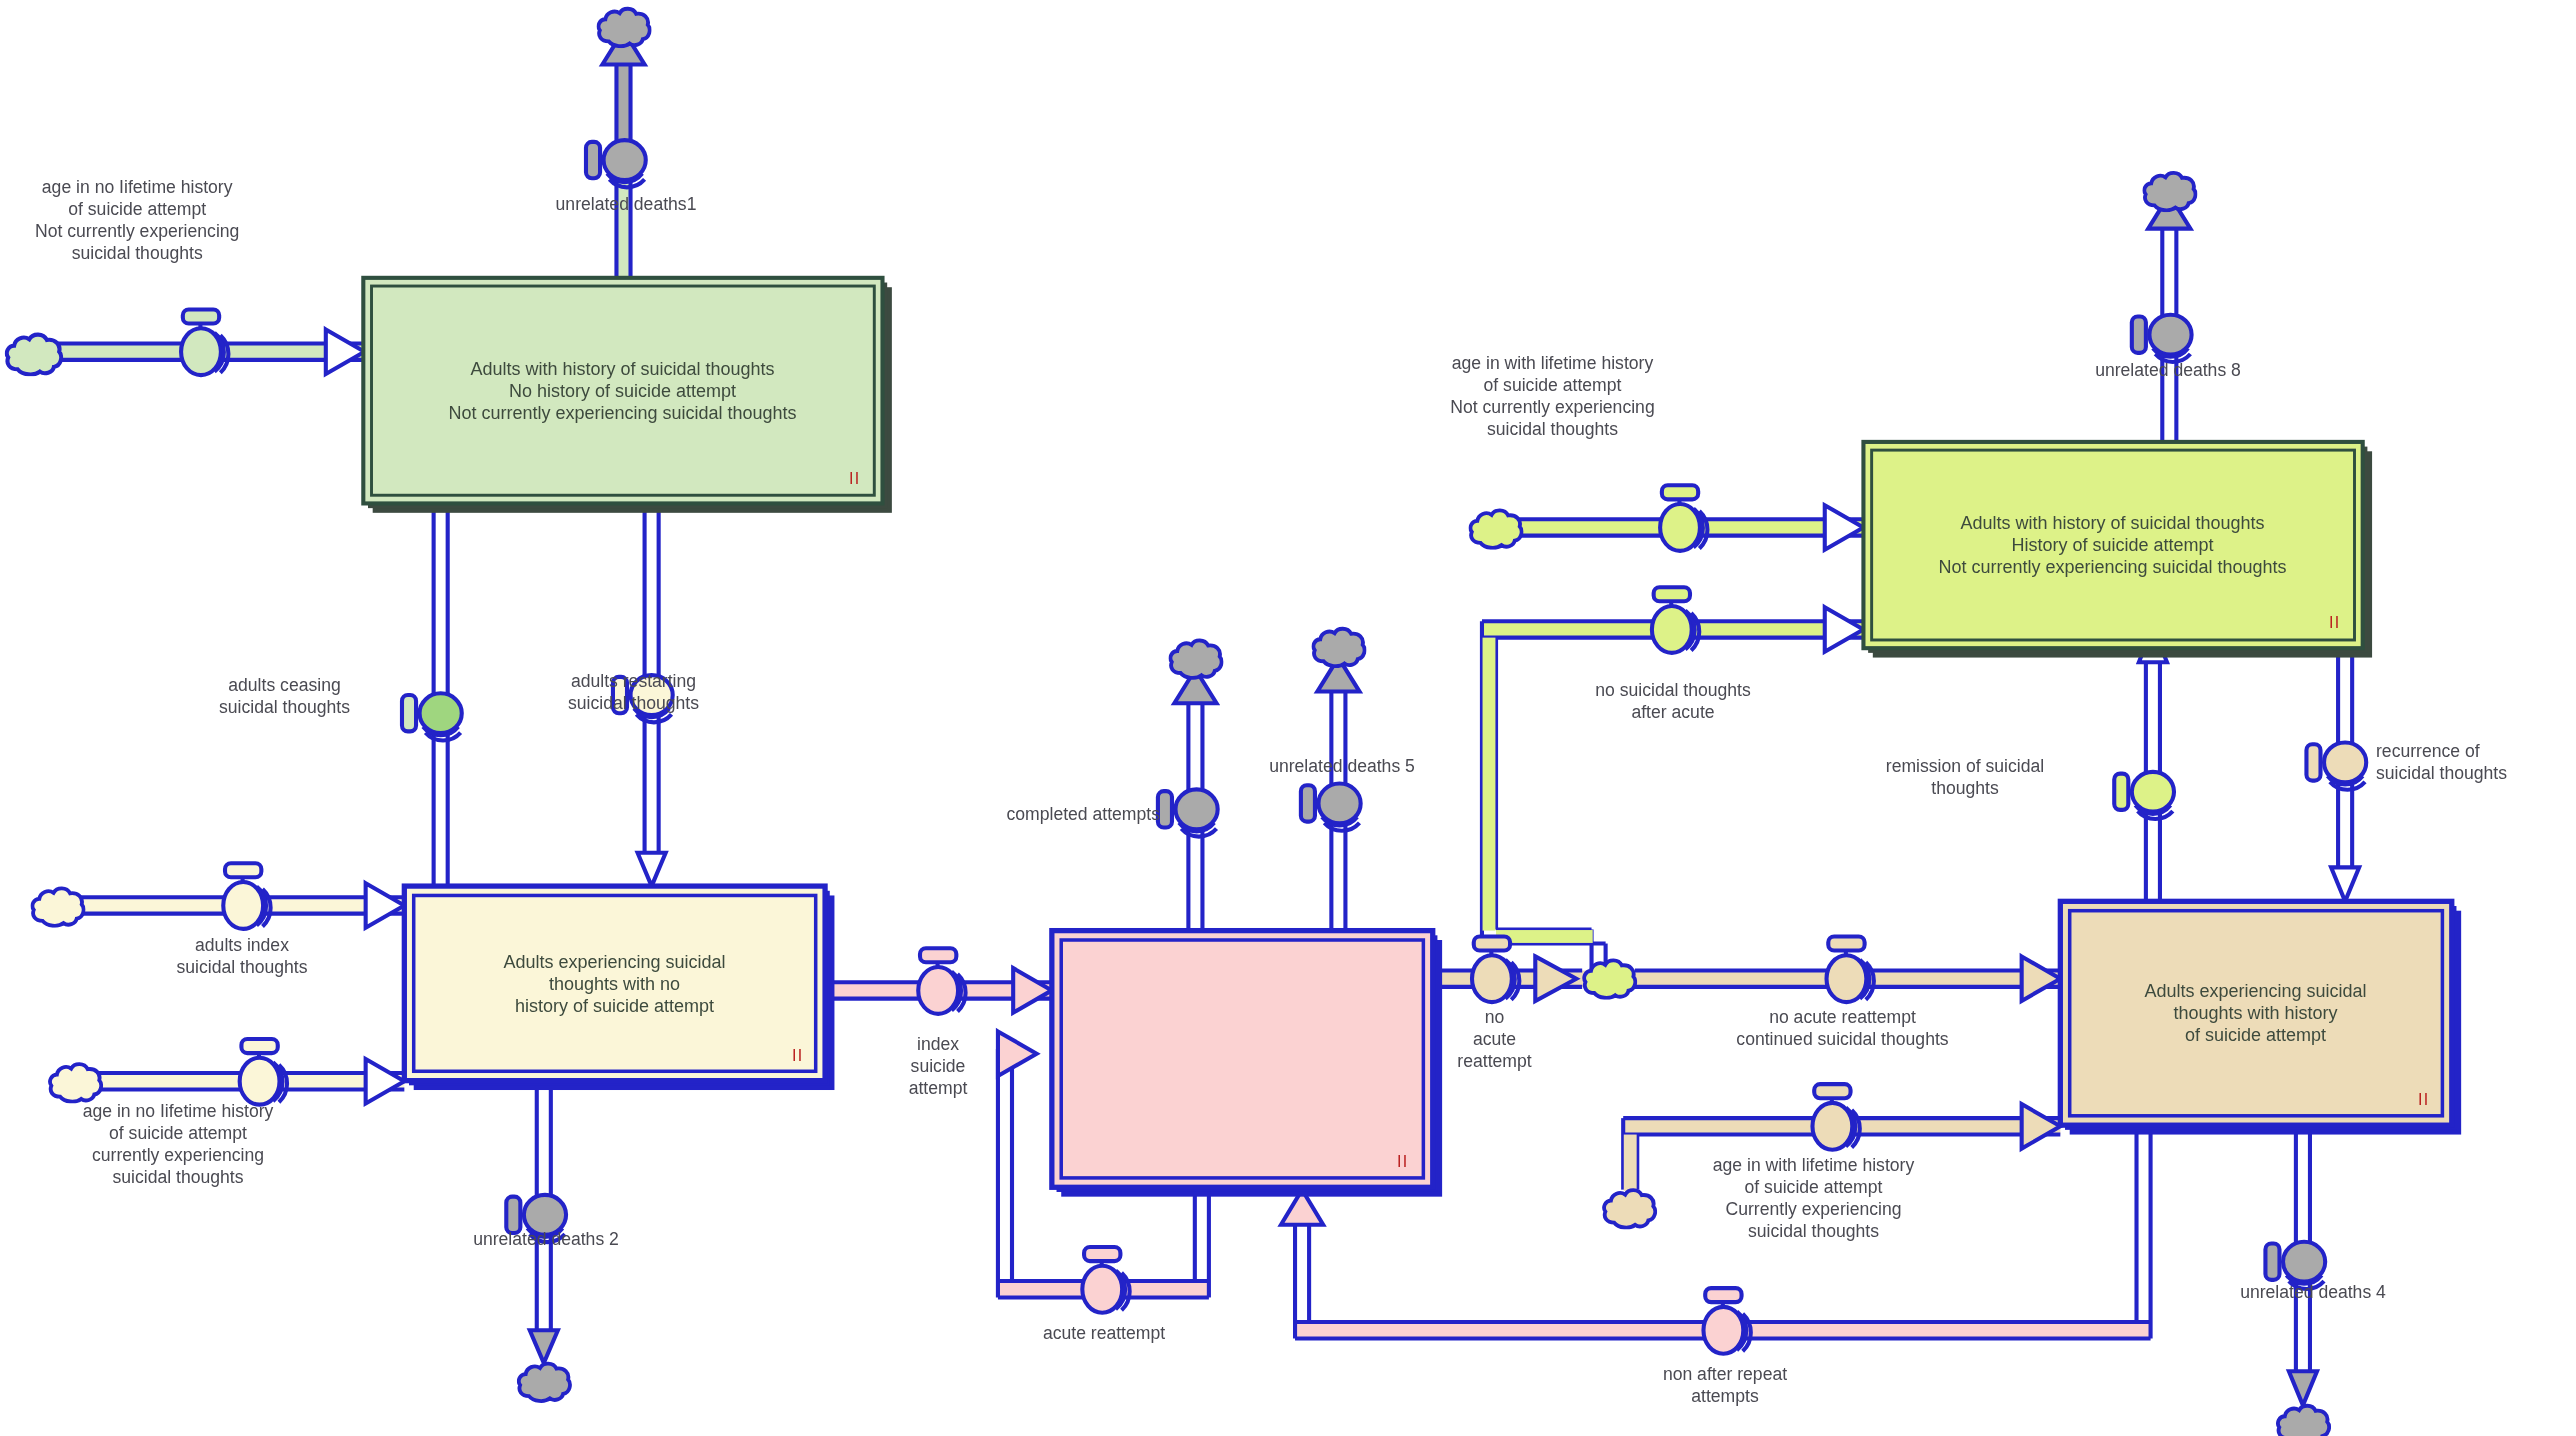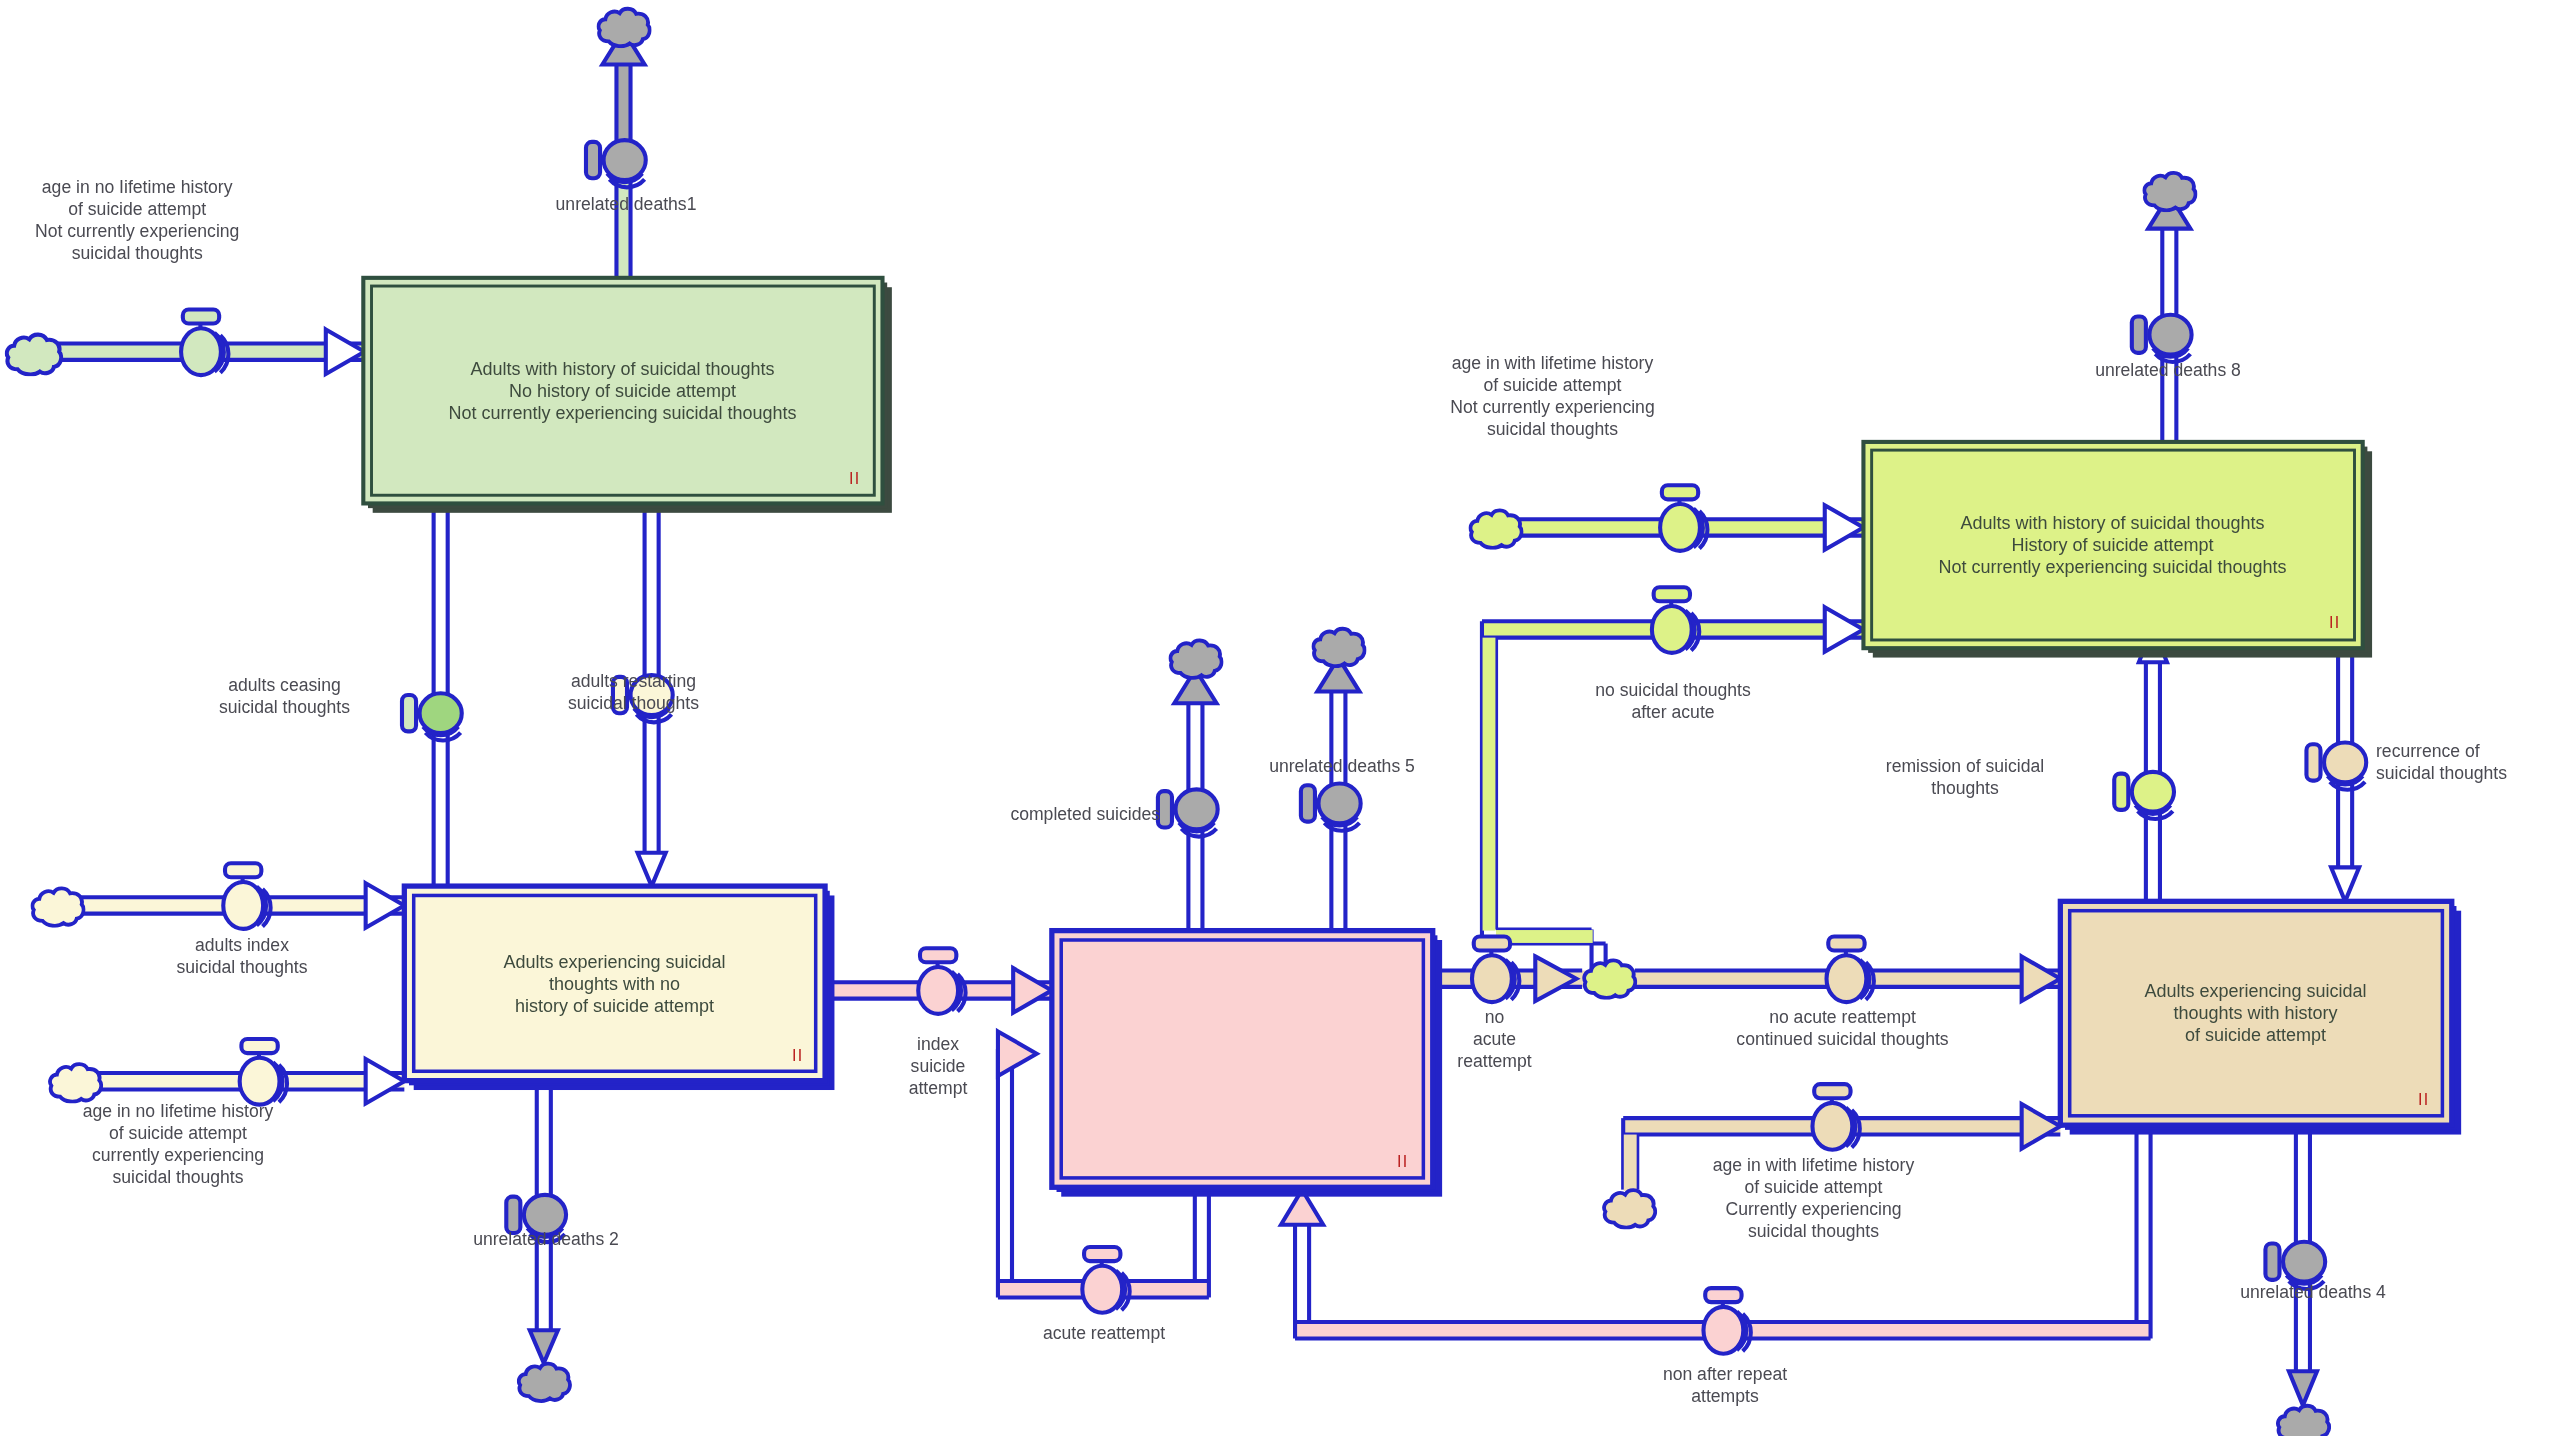--- a/index.html
+++ b/index.html
@@ -482,21 +482,21 @@
 of suicide attempt
 currently experiencing
 suicidal thoughts</div>
 
 <div class="lbl" style="left:429px;top:1228px;width:234px;">unrelated deaths 2</div>
 
 <div class="lbl" style="left:859px;top:1033px;width:158px;">index
 suicide
 attempt</div>
 
-<div class="lbl" style="left:902px;top:803px;width:258px;text-align:right;">completed suicides</div>
+<div class="lbl" style="left:902px;top:803px;width:258px;text-align:right;">completed attempts</div>
 
 <div class="lbl" style="left:1219px;top:755px;width:246px;">unrelated deaths 5</div>
 
 <div class="lbl" style="left:987px;top:1322px;width:234px;">acute reattempt</div>
 
 <div class="lbl" style="left:1427px;top:1006px;width:135px;">no
 acute
 reattempt</div>
 
 <div class="lbl" style="left:1541px;top:656px;width:264px;margin-top:23px;">no suicidal thoughts

